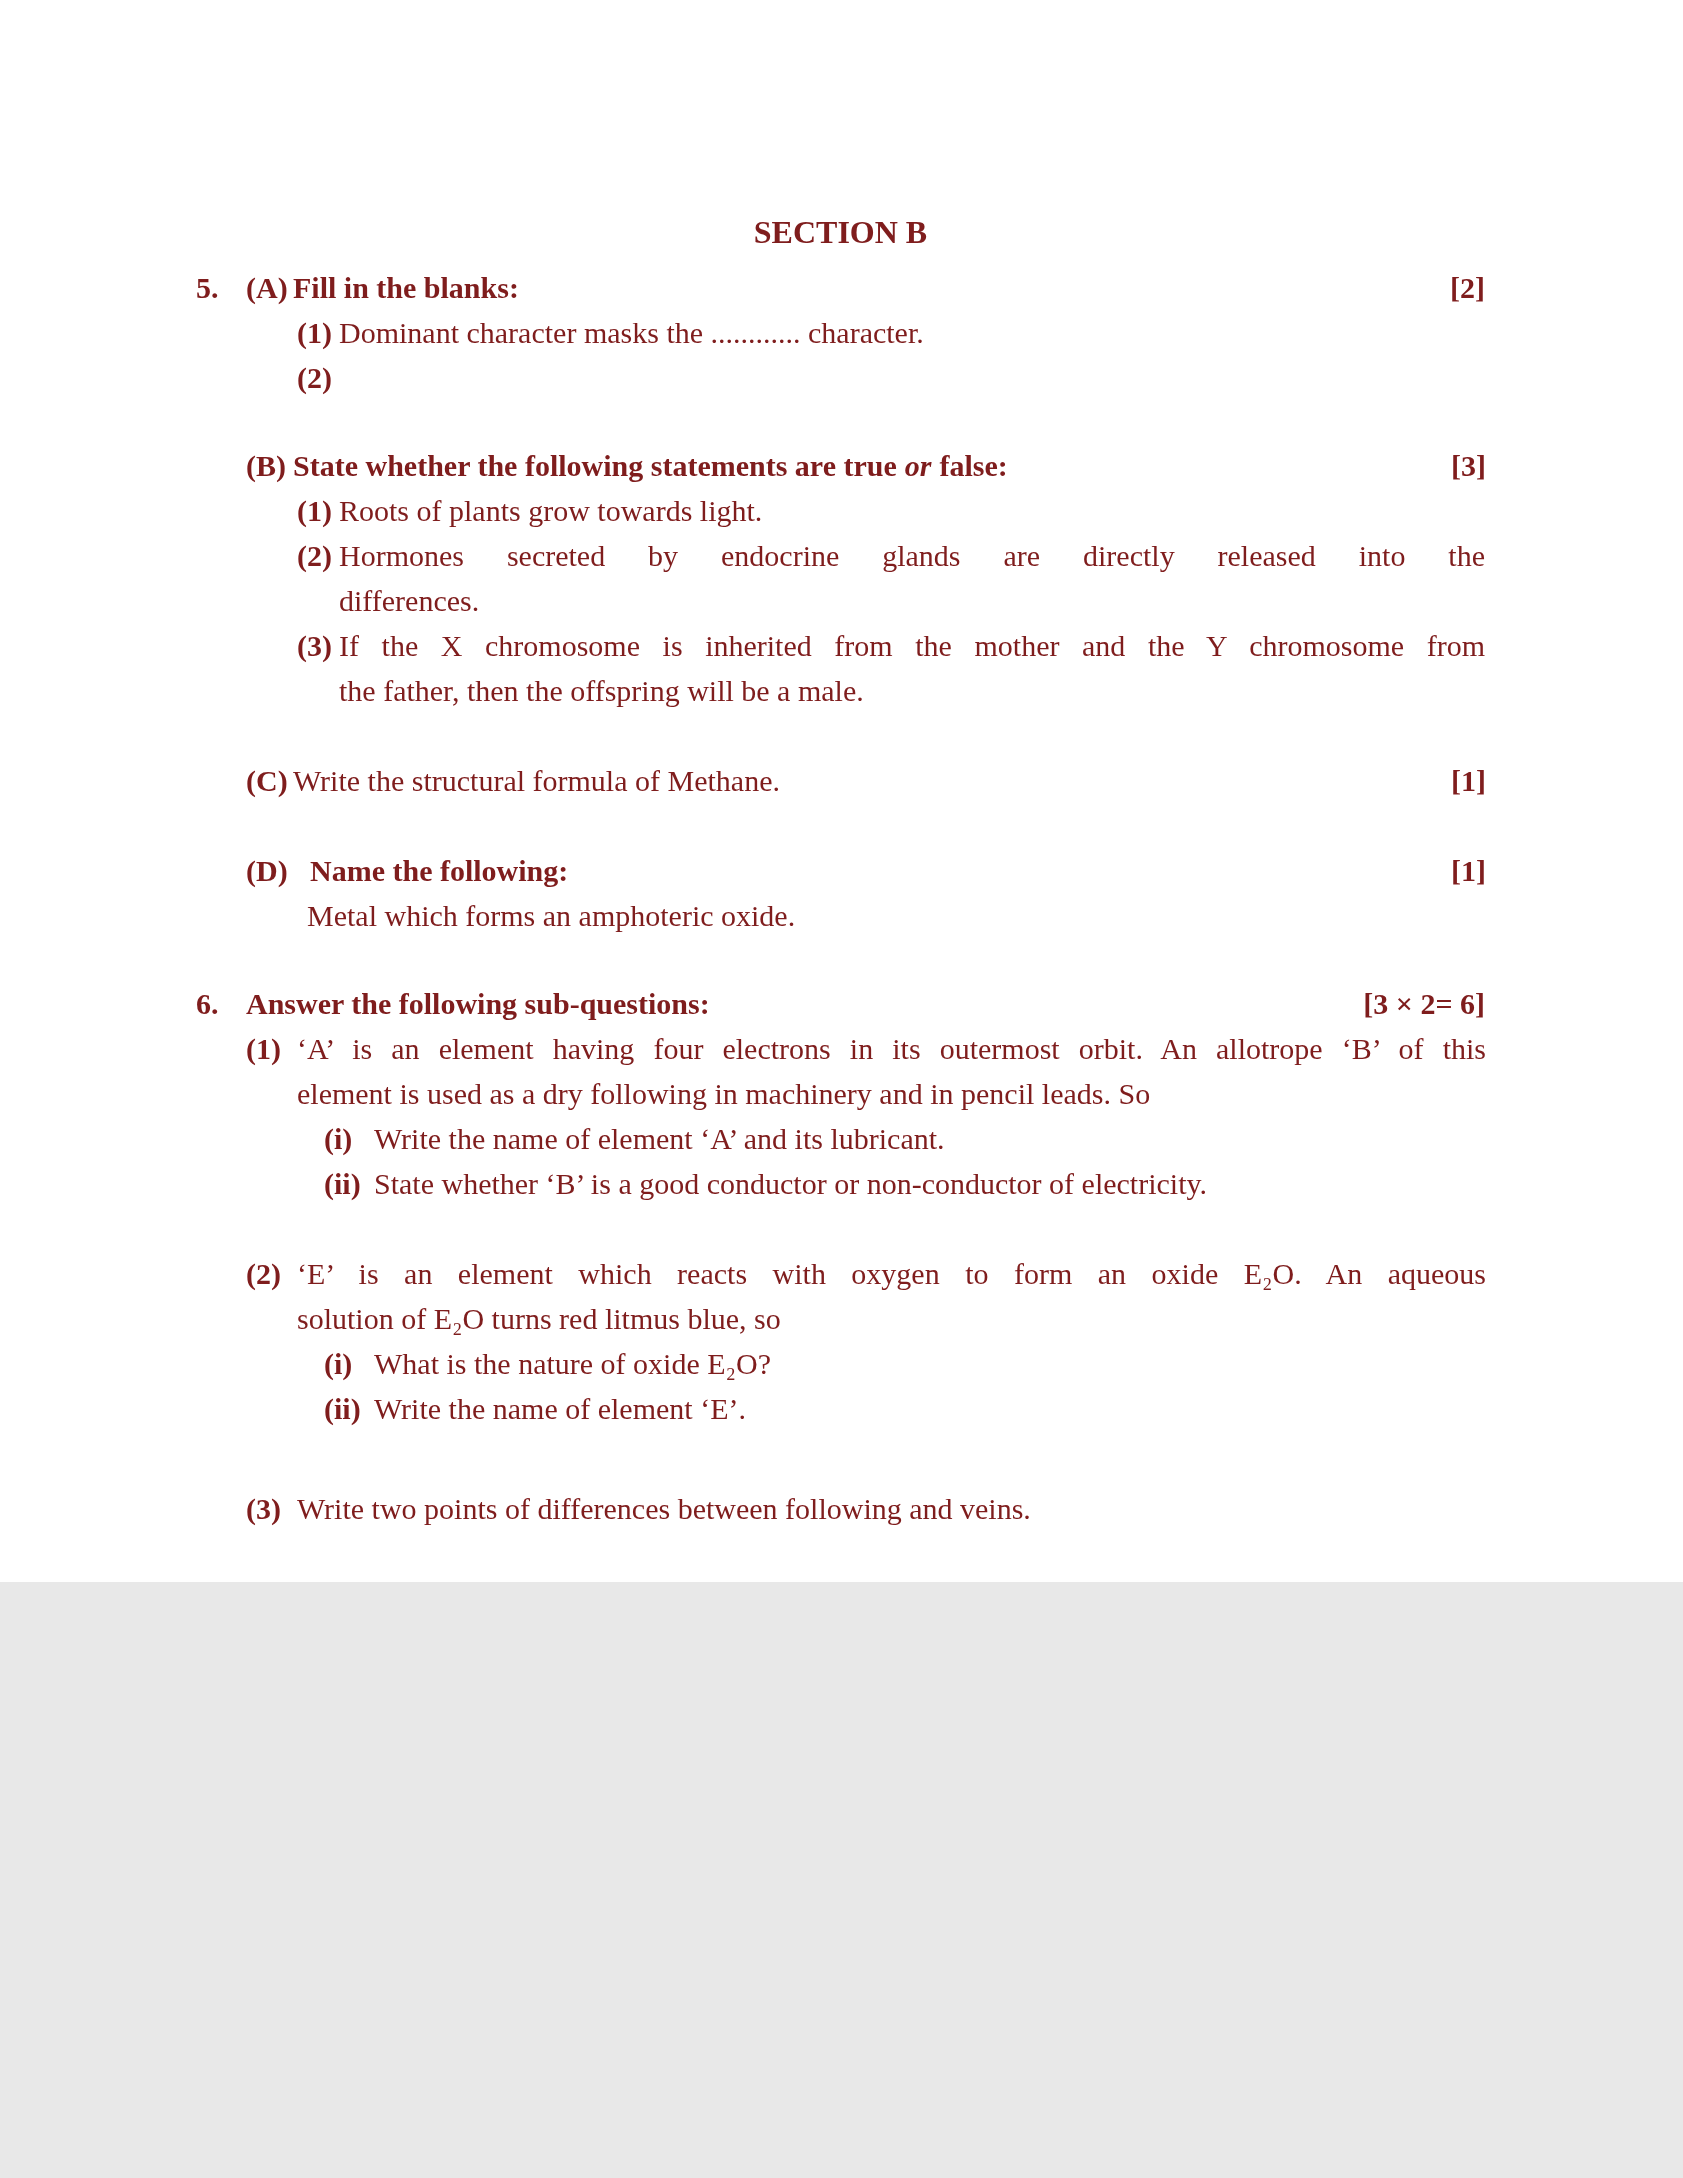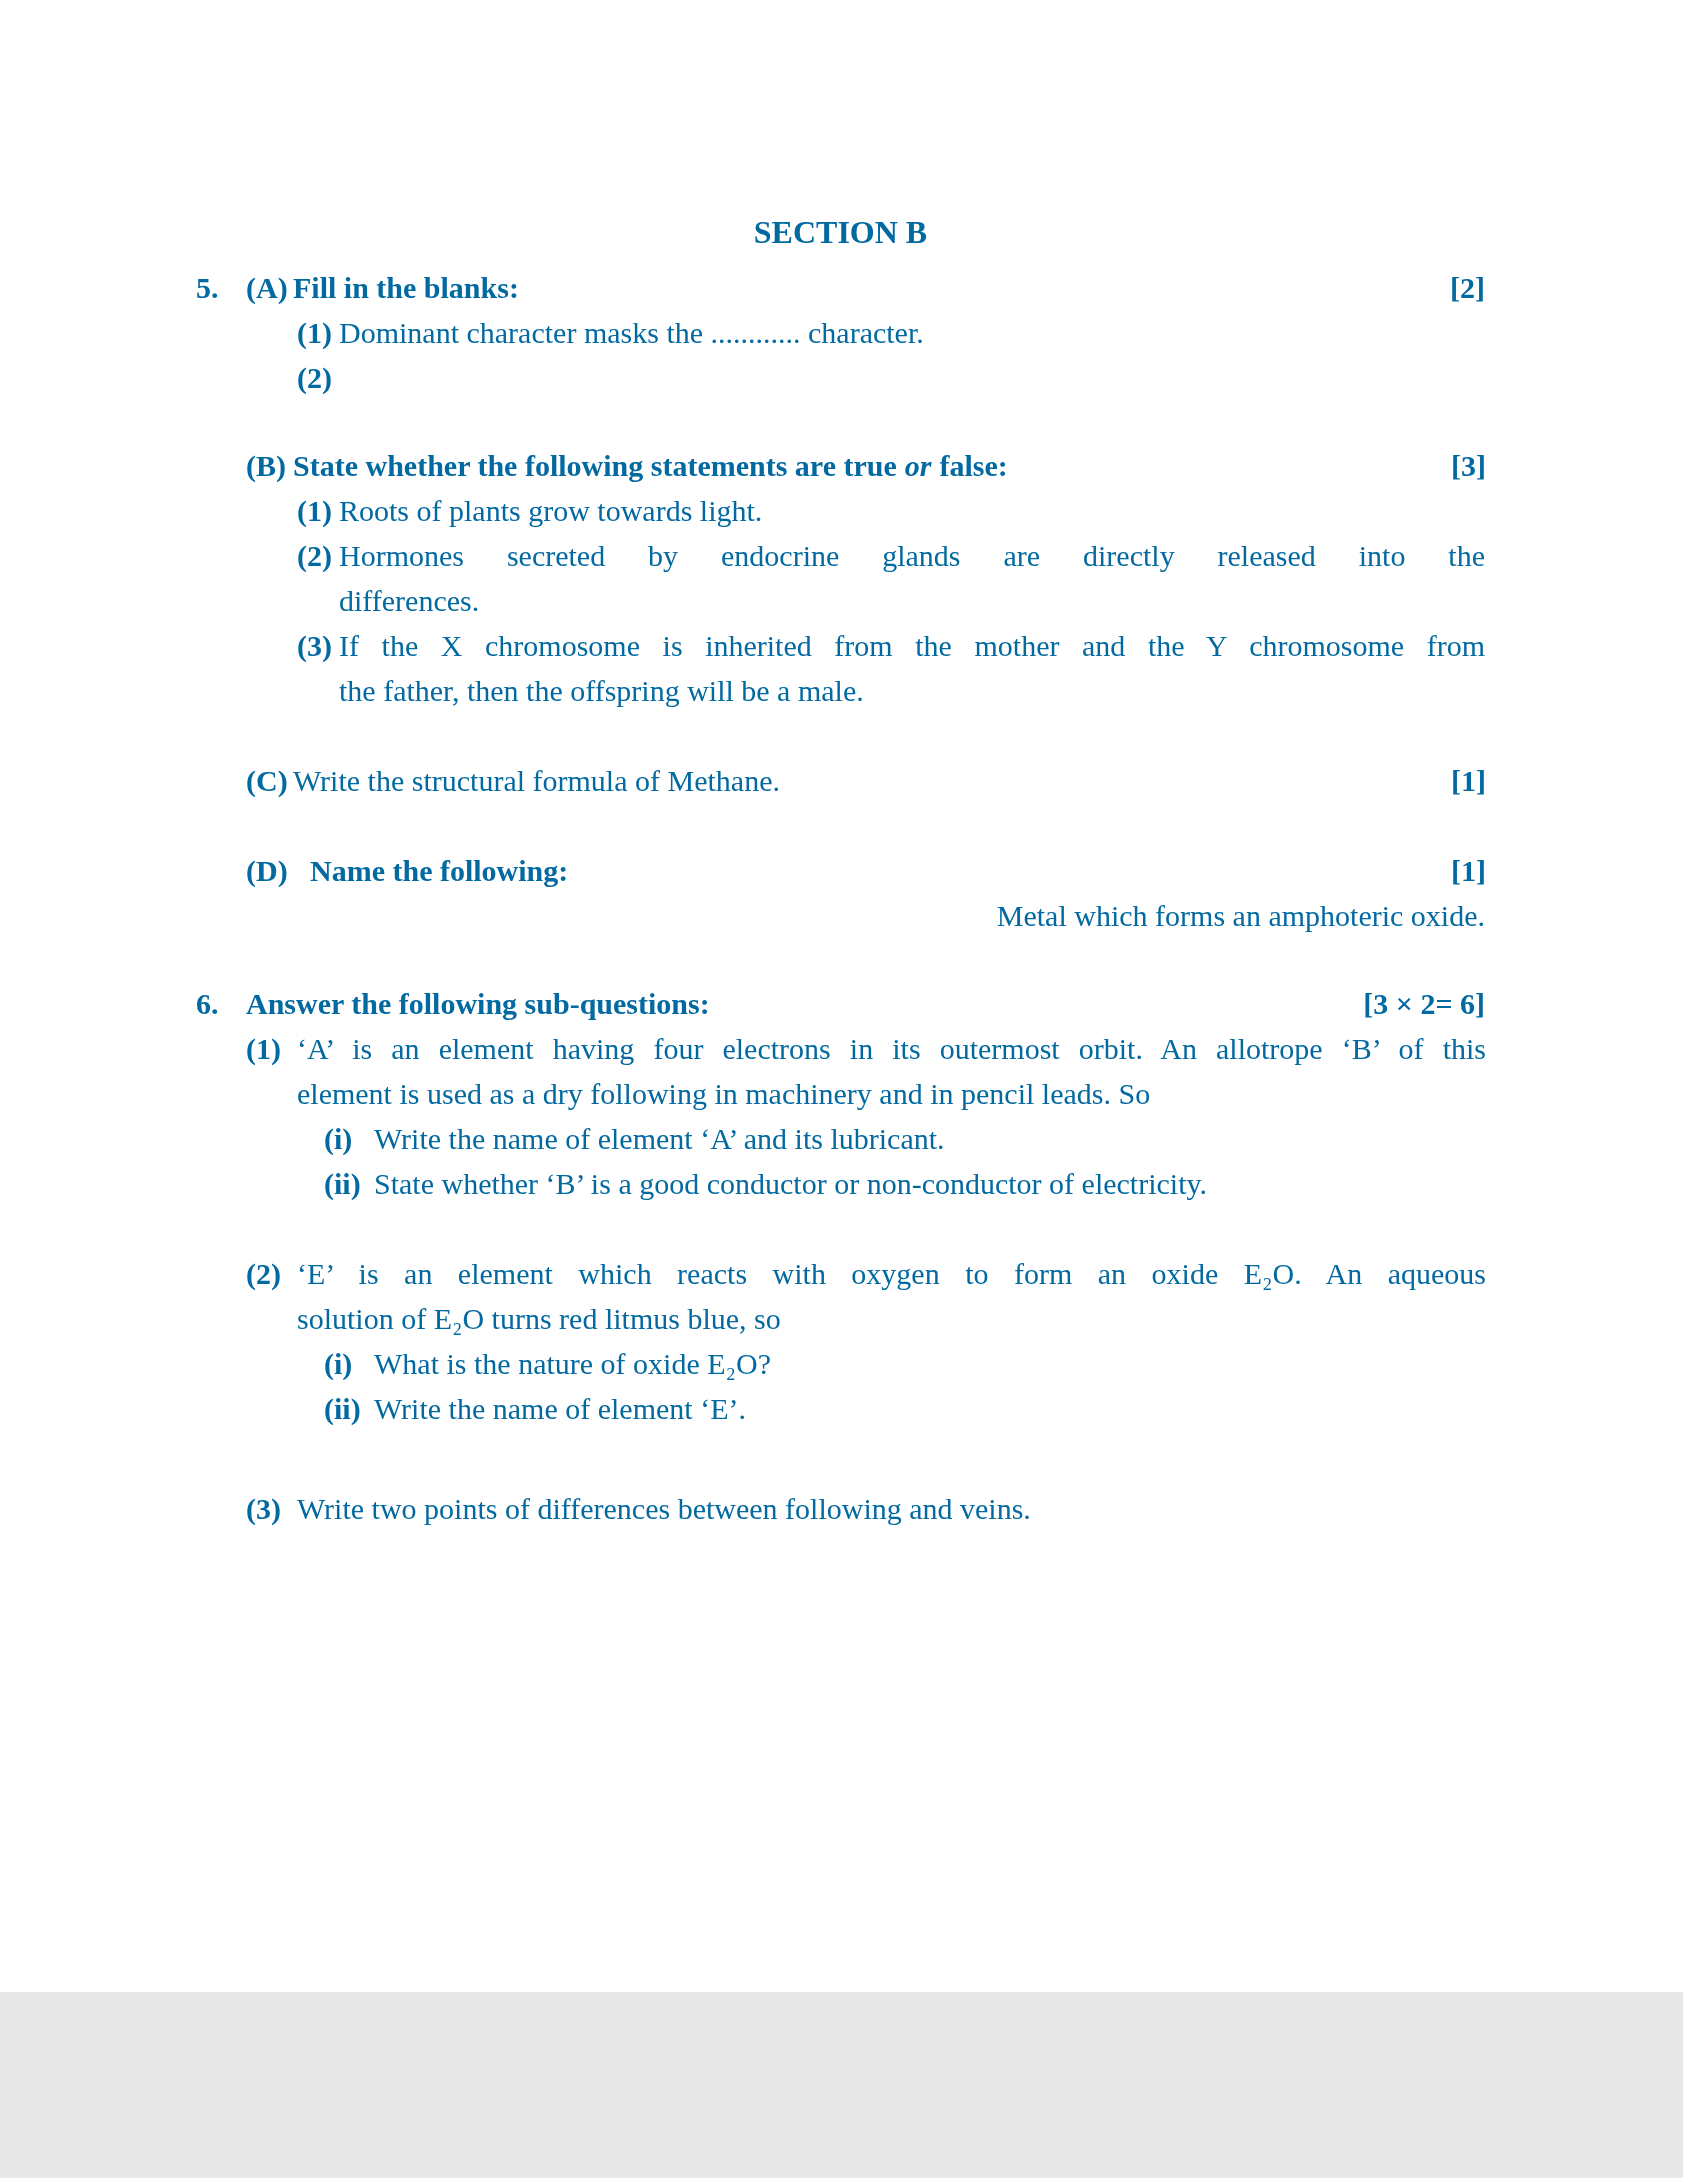--- a/index.html
+++ b/index.html
@@ -1,39 +1,39 @@
 <!DOCTYPE html>
 <html><head>
 <meta charset="utf-8">
 <style>
   html,body{margin:0;padding:0;background:#e8e8e8;}
   .page{
     position:relative;
-    width:1683px;height:1992px;
+    width:1683px;height:1582px;
     background:#ffffff;
-    color:#0369a1;
+    color:#7f1d1d;
     font-family:"Liberation Serif","DejaVu Serif",serif;
     font-size:30px;line-height:45px;
     overflow:hidden;
     margin:0 auto;
   }
   .content{position:absolute;top:210px;left:0;width:1683px;}
   .title{
     margin-left:196px;width:1289px;
     text-align:center;font-weight:bold;font-size:32px;
   }
   .t-gap{height:10px;}
   .gap{height:45px;}
   .gap-sm{height:43px;}
   .row{display:flex;align-items:flex-start;}
   .row.q{margin-left:196px;width:1289px;}
   .row.part{margin-left:246px;width:1240px;}
   .row.item5{margin-left:297px;width:1188px;}
   .row.point{margin-left:324px;width:1161px;}
-  .row.dcontent{margin-left:307px;width:1178px;justify-content:flex-end;}
+  .row.dcontent{margin-left:307px;width:1178px;}
   .num{flex:0 0 50px;font-weight:bold;}
   .plabel{flex:0 0 47px;font-weight:bold;}
   .plabel.wide{flex:0 0 64px;}
   .sublabel{flex:0 0 51px;font-weight:bold;}
   .ilabel{flex:0 0 42px;font-weight:bold;}
   .ptlabel{flex:0 0 50px;font-weight:bold;}
   .htext{font-weight:bold;}
   .marks{margin-left:auto;font-weight:bold;white-space:nowrap;padding-left:20px;}
   .lines{flex:1 1 auto;min-width:0;}
   .line{display:block;}

